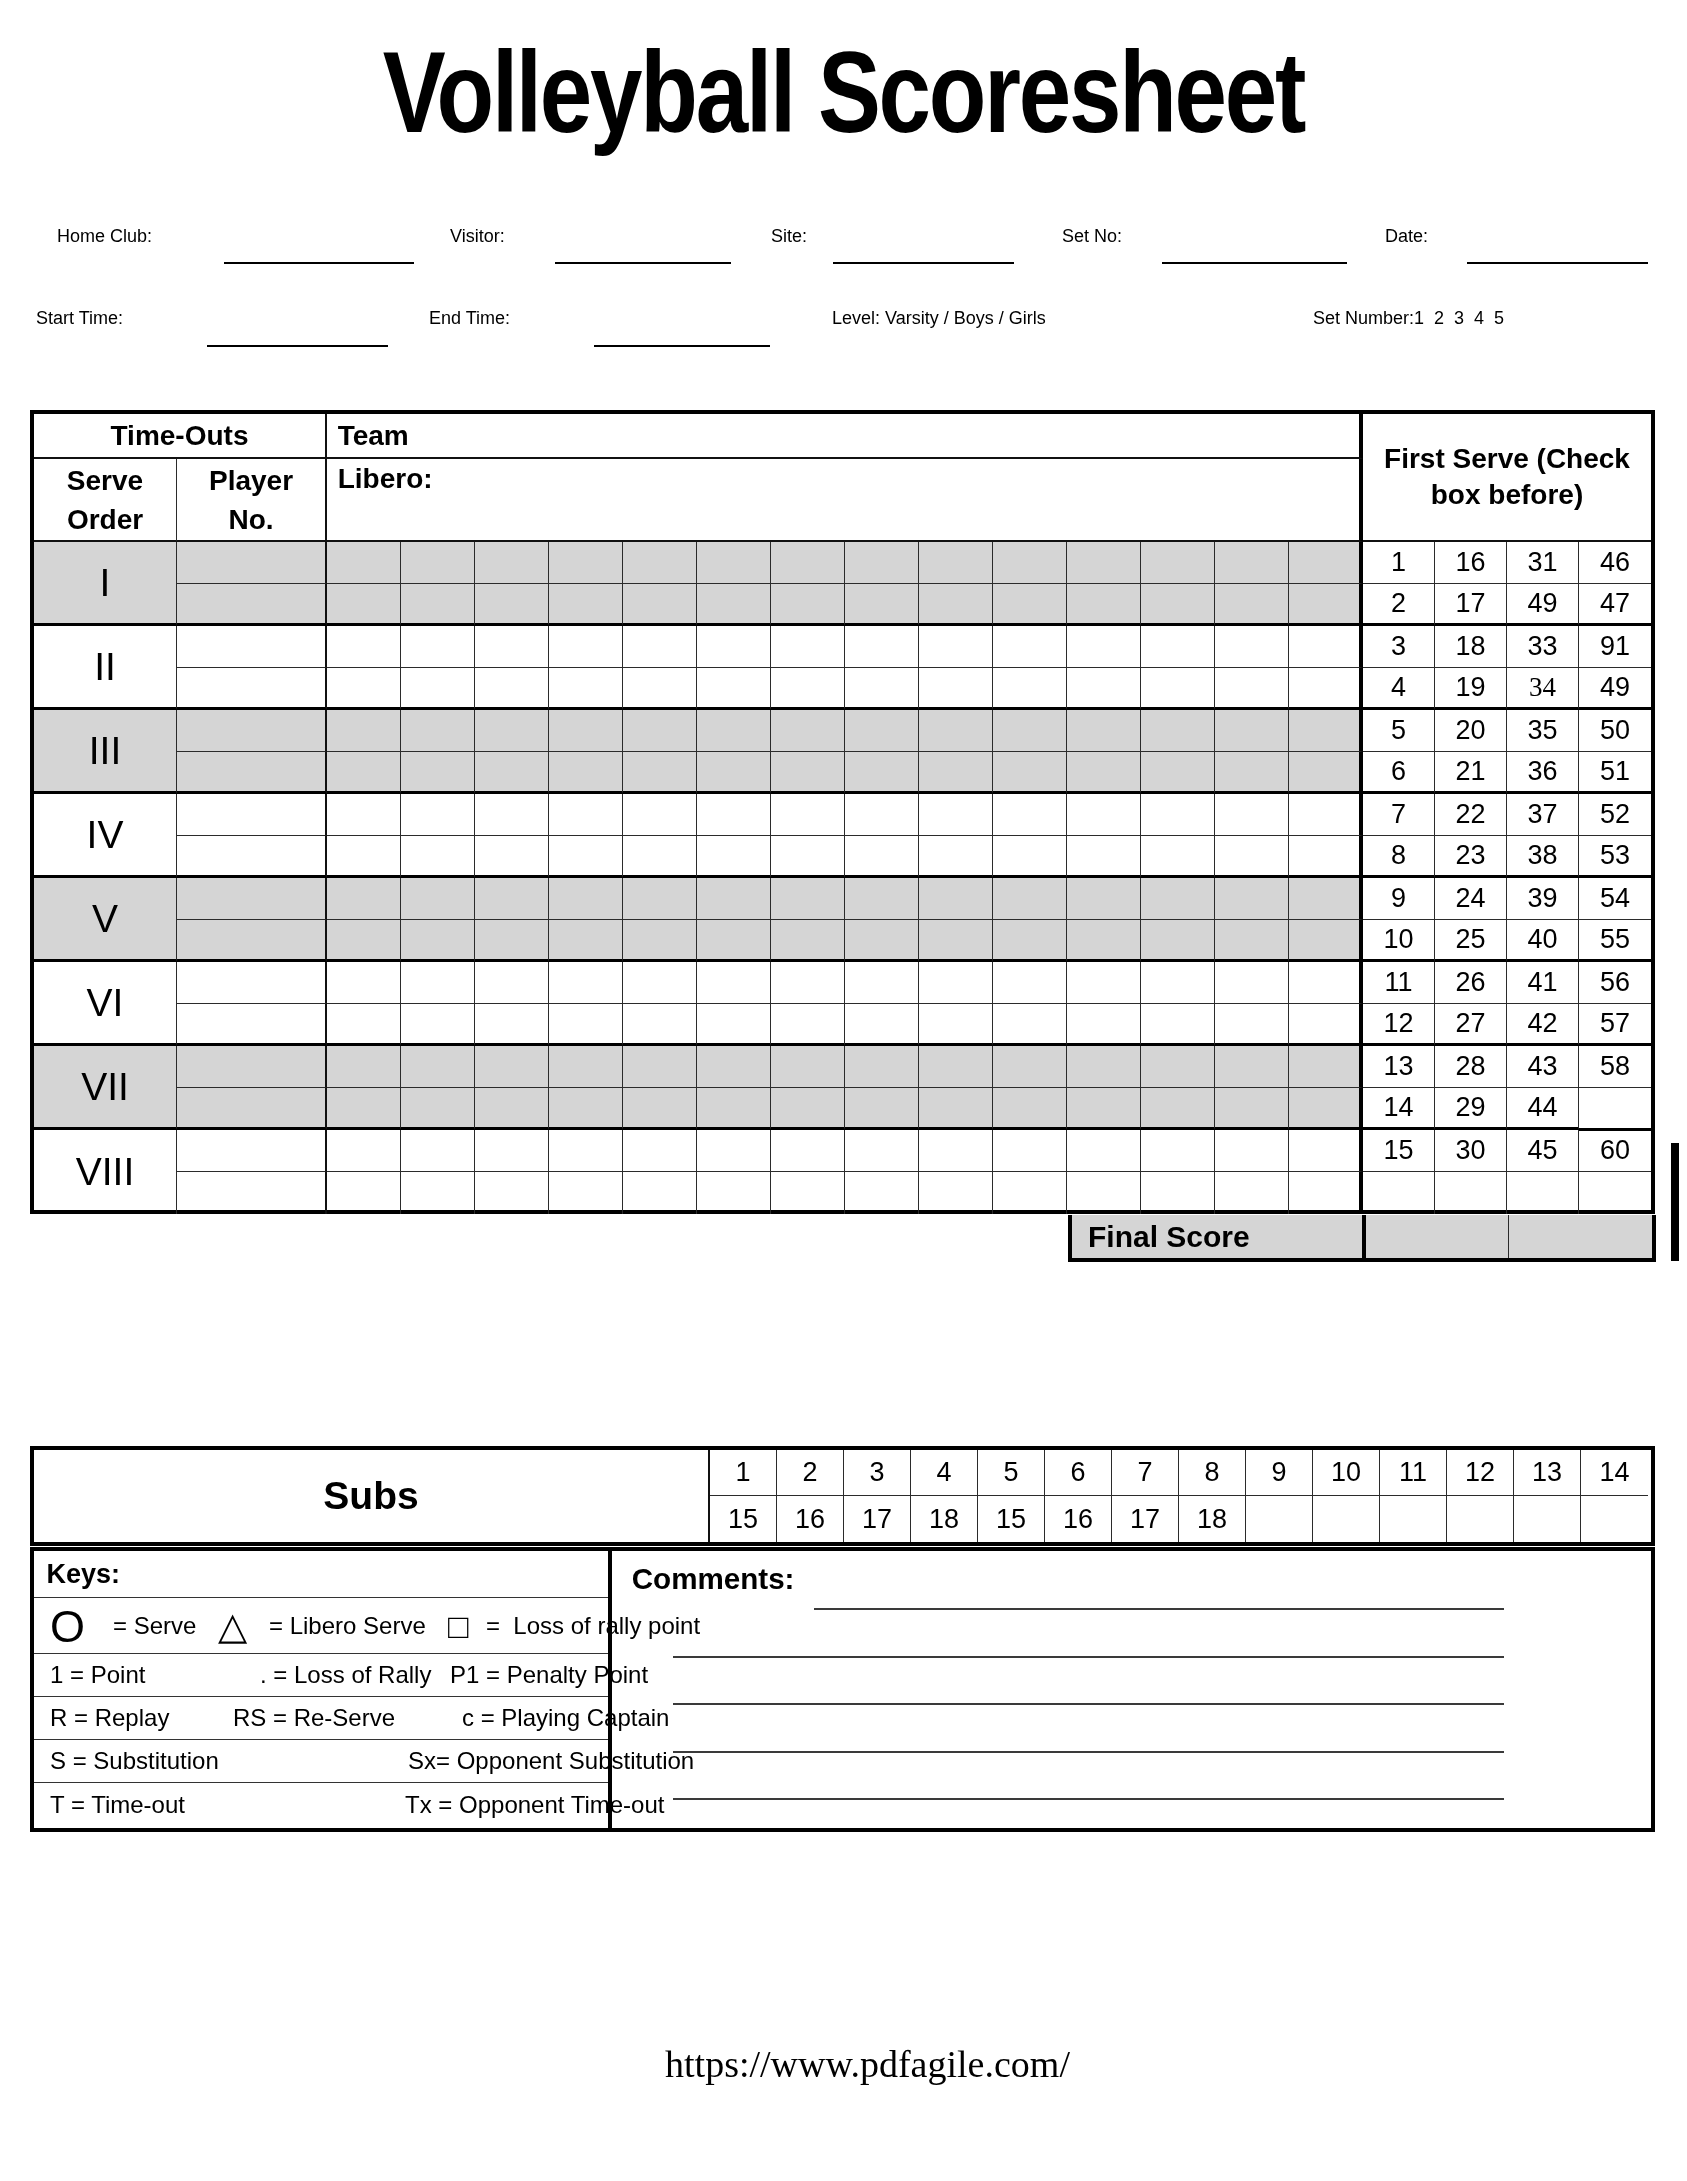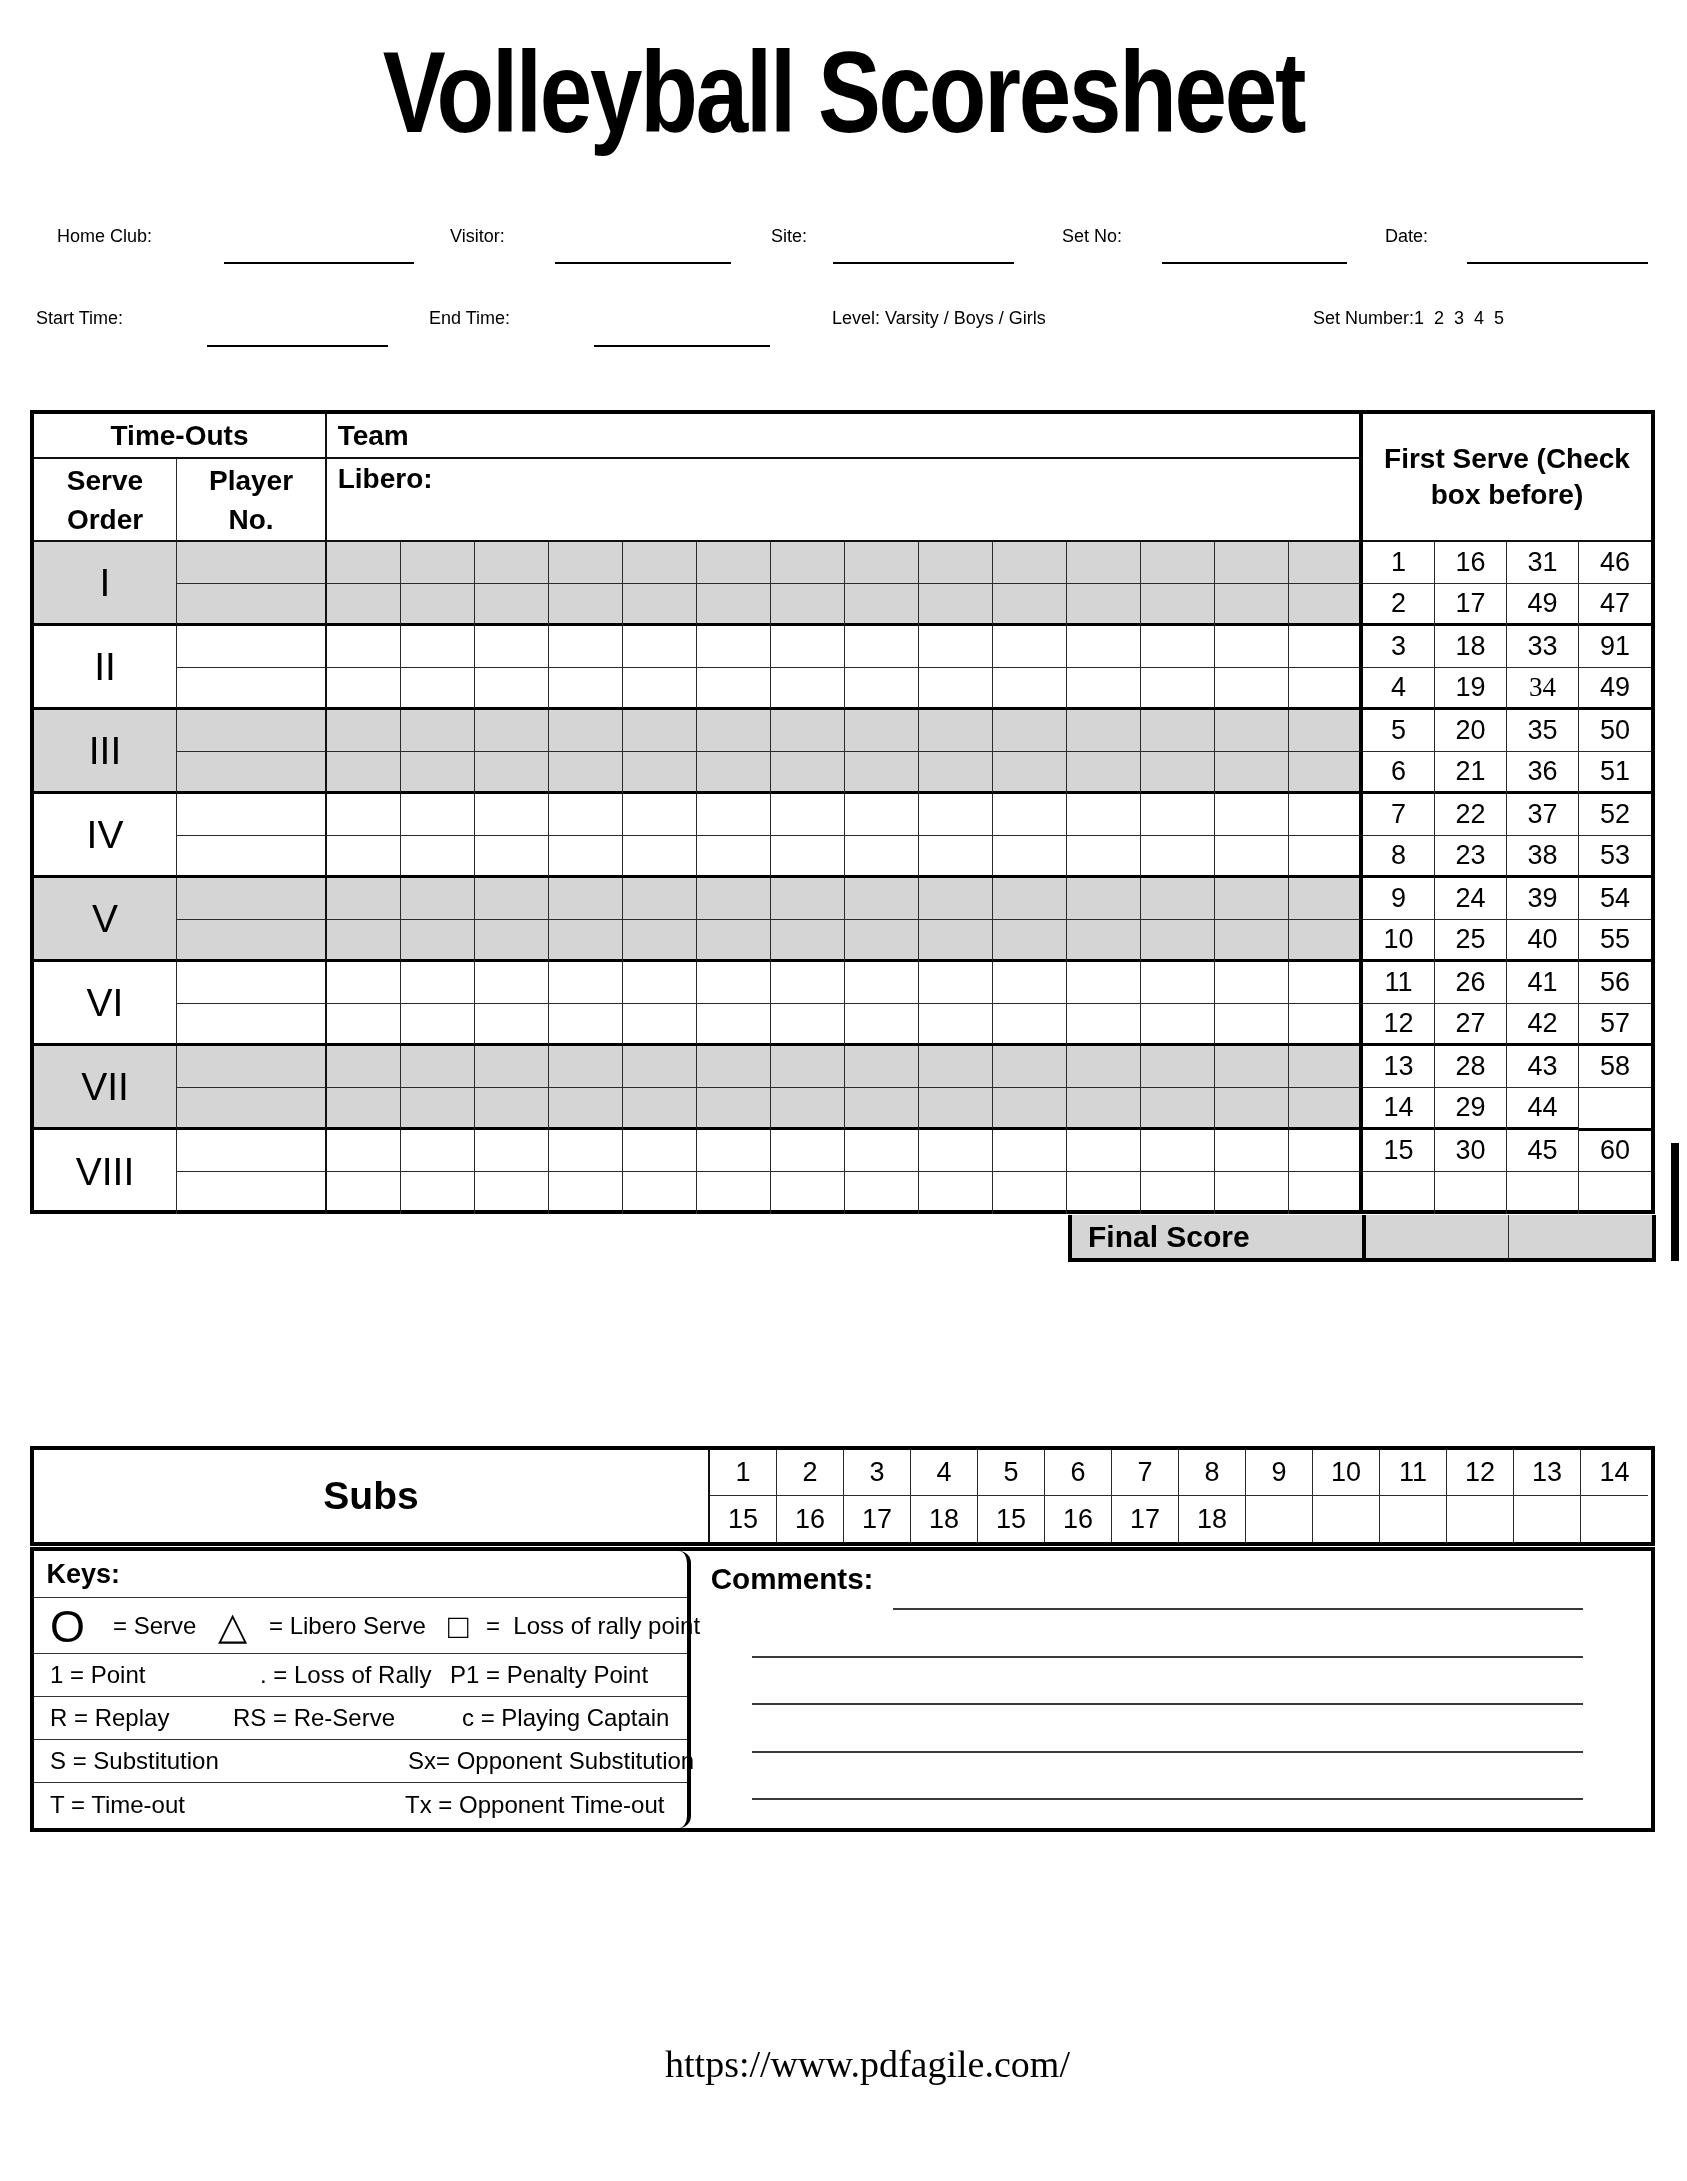--- a/index.html
+++ b/index.html
@@ -73,21 +73,21 @@
     background:#fff;
   }
   .subs-label{grid-column:1;grid-row:1 / span 2;font-size:39px;font-weight:700;}
   .subs-cell{font-size:27px;}
   
   .kc-table{
     position:absolute;left:30px;top:1547px;width:1625px;height:285px;
     box-sizing:border-box;border:4.5px solid #000;
     display:flex;background:#fff;
   }
-  .keys-panel{box-sizing:border-box;width:657px;border-right:4.5px solid #000;display:flex;flex-direction:column;border-radius:12px;}
+  .keys-panel{box-sizing:border-box;width:578px;border-right:4.5px solid #000;display:flex;flex-direction:column;}
   .keys-row{position:relative;box-sizing:border-box;border-bottom:1.8px solid #333;font-size:24px;}
   .keys-row:last-child{border-bottom:none;}
   .keys-header{height:47px;}
   .keys-symbols{height:56px;}
   .keys-r{height:43px;}
   .keys-row .k{position:absolute;top:50%;transform:translateY(-50%);white-space:pre;}
   .k-title{font-size:27px;font-weight:700;}
   .glyph-circle{font-size:45px;font-weight:400;line-height:1;}
   .glyph-tri{font-size:38px;line-height:1;}
   .glyph-sq{font-size:34px;line-height:1;}

